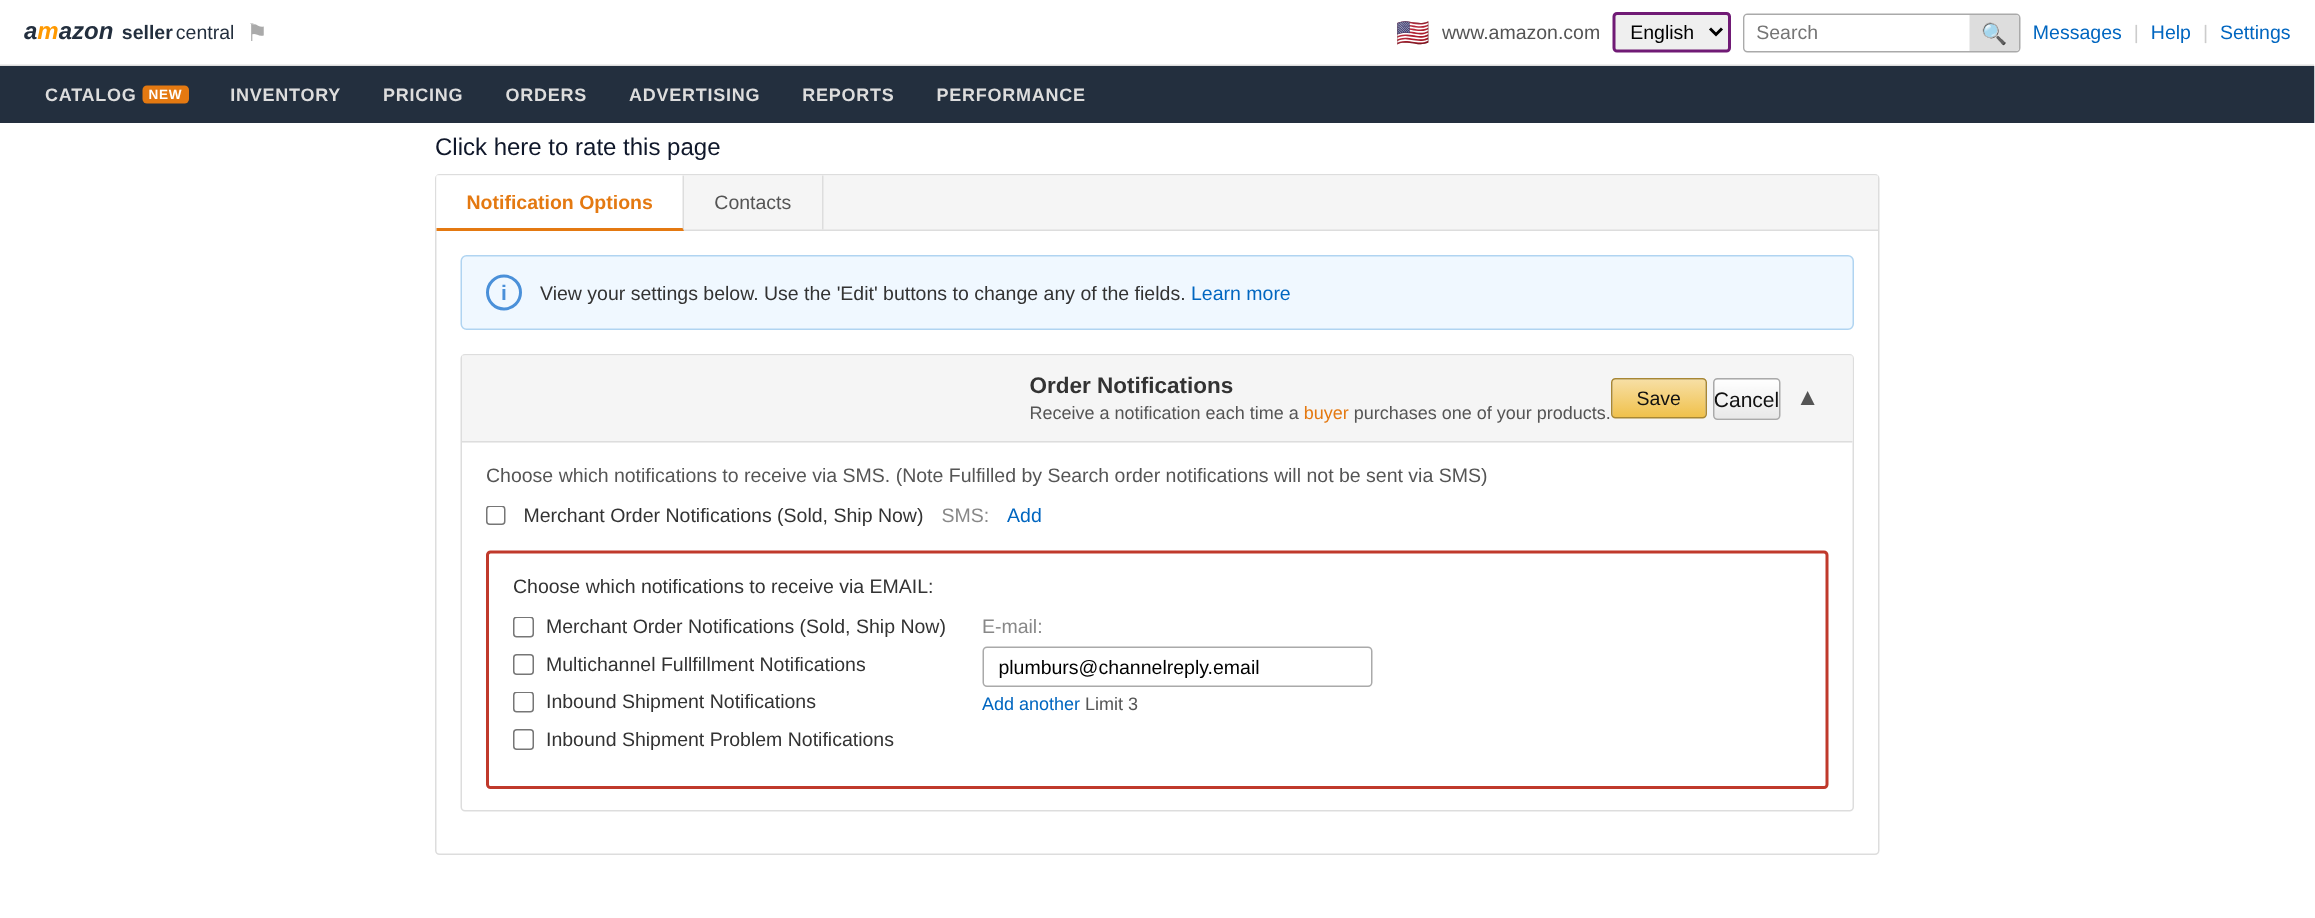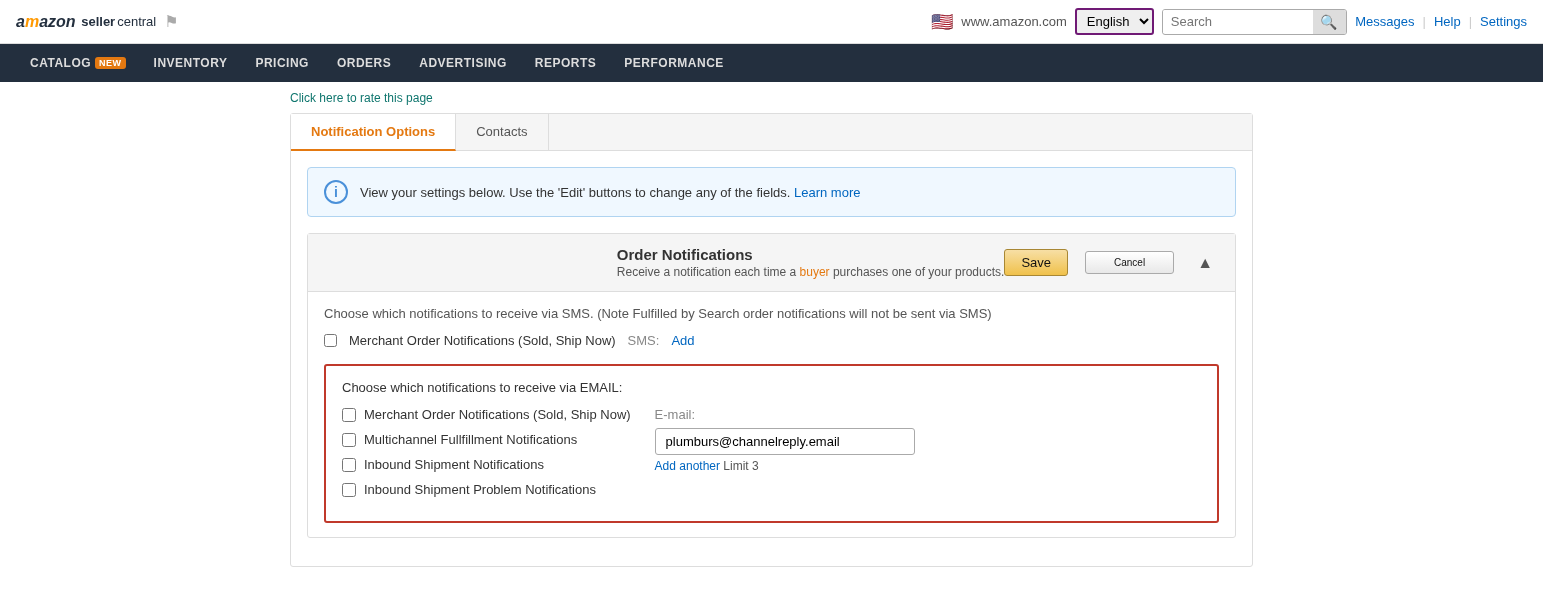--- a/index.html
+++ b/index.html
@@ -84,22 +84,22 @@
       margin-left: 4px;
       font-weight: bold;
     }
 
     
     .content-area {
       padding: 8px 290px 20px 290px;
     }
 
     .rate-link {
-      color: #0f766e;
-      font-size: 12px;
+      color: #0f172a;
+      font-size: 16px;
       cursor: pointer;
       margin-bottom: 8px;
       display: inline-block;
     }
 
     
     .tab-panel {
       border: 1px solid #ddd;
       border-radius: 3px;
       background: #fff;
@@ -164,36 +164,36 @@
       align-items: center;
       justify-content: flex-end;
       padding: 12px 16px;
       background: #f5f5f5;
       border-bottom: 1px solid #ddd;
     }
     .section-title-block {}
     .section-title { font-size: 15px; font-weight: bold; color: #333; }
     .section-subtitle { font-size: 12px; color: #555; margin-top: 2px; }
     .section-subtitle a { color: #e47911; }
-    .section-actions { display: flex; align-items: center; gap: 17px; }
+    .section-actions { display: flex; align-items: center; gap: 4px; }
     .btn-save {
       background: linear-gradient(#f7dfa5, #f0c14b);
       border: 1px solid #a88734;
       border-radius: 3px;
       padding: 5px 16px;
       font-size: 13px;
       cursor: pointer;
       color: #111;
     }
     .btn-cancel {
       background: linear-gradient(#fff, #e8e8e8);
       border: 1px solid #aaa;
       border-radius: 3px;
-      padding: 5px 28px;
-      font-size: 10px;
+      padding: 5px 0;
+      font-size: 14px;
       cursor: pointer;
       color: #111;
     }
     .collapse-btn {
       background: none;
       border: none;
       cursor: pointer;
       font-size: 16px;
       color: #555;
       padding: 2px 6px;

